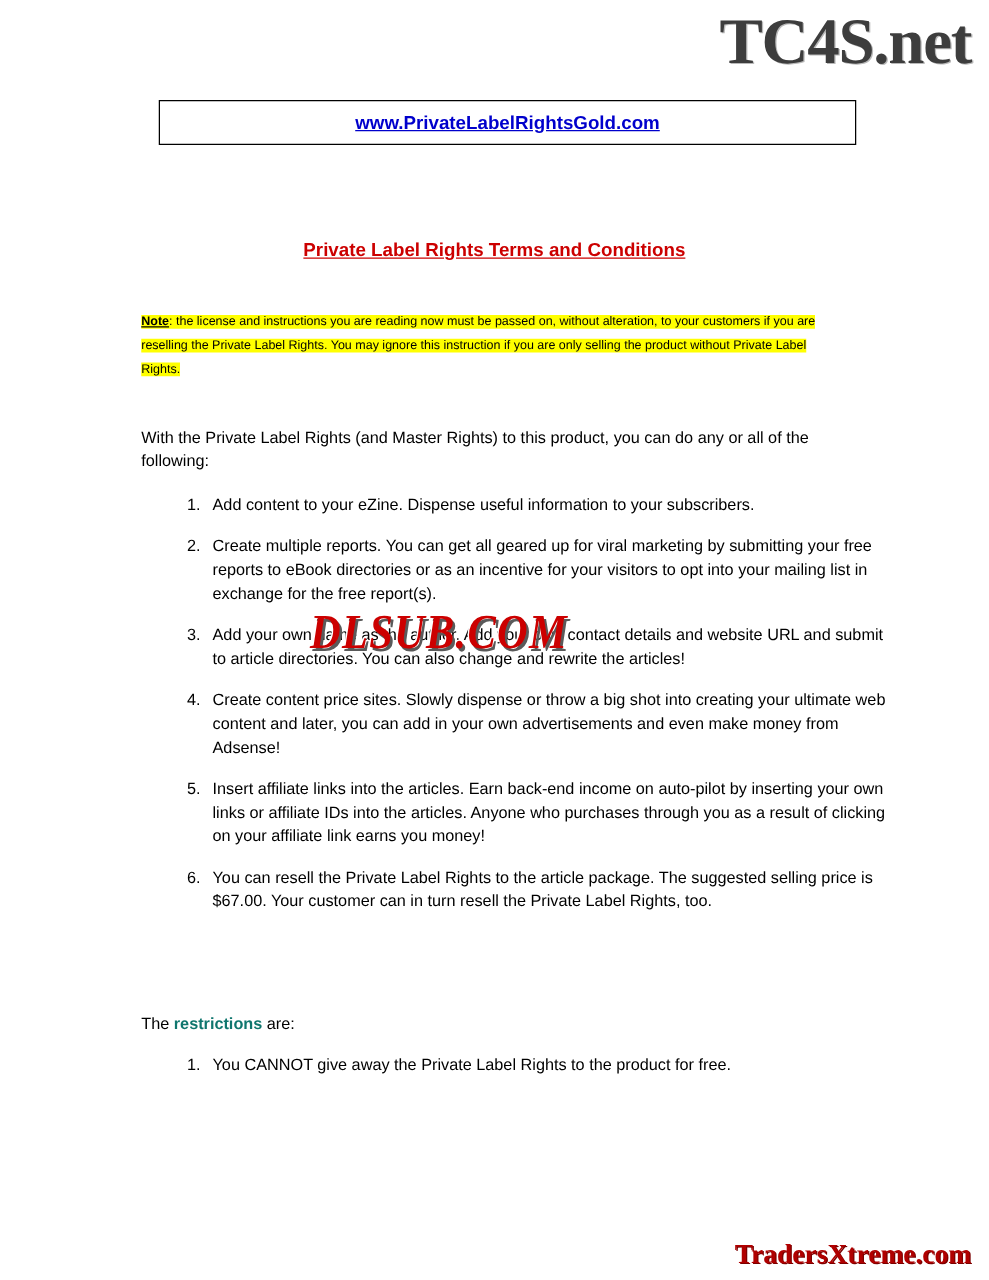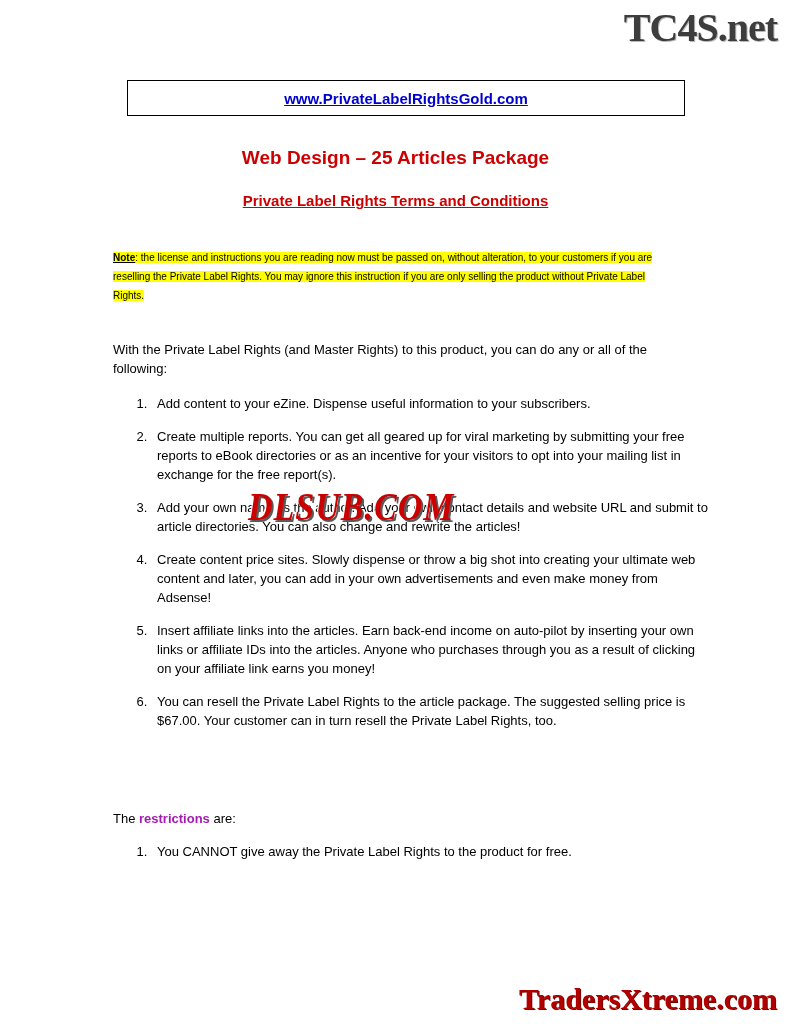--- a/index.html
+++ b/index.html
@@ -15,33 +15,33 @@
     font-family: "Liberation Sans", sans-serif;
     color: #000000;
   }
 
   
   .wm-top {
     position: absolute;
     top: 4px;
     right: 14px;
     font-family: "Liberation Serif", serif;
-    font-size: 40px;
+    font-size: 52px;
     font-weight: bold;
     color: #3d3d3d;
     letter-spacing: -1px;
     text-shadow: 1px 1px 0 #b9b9b9;
     white-space: nowrap;
   }
   .wm-bottom {
     position: absolute;
     bottom: 8px;
     right: 14px;
     font-family: "Liberation Serif", serif;
-    font-size: 30px;
+    font-size: 22px;
     font-weight: bold;
     color: #b00000;
     text-shadow: 1px 1px 0 #7a0000;
     white-space: nowrap;
   }
   .wm-center {
     position: absolute;
     top: 488px;
     left: 248px;
     font-family: "Liberation Serif", serif;
@@ -136,46 +136,46 @@
     padding: 0 0 0 38px;
     list-style-type: decimal;
     font-size: 13px;
     line-height: 19px;
   }
   ol.list.first { top: 394px; }
   ol.list.second { top: 842px; }
   ol.list li {
     margin-bottom: 14px;
     padding-left: 6px;
+    margin-left: 13px;
   }
   ol.list li:last-child { margin-bottom: 0; }
 
   .restrictions {
     position: absolute;
     left: 113px;
     top: 809px;
     font-size: 13px;
     line-height: 19px;
   }
   .restrictions .red {
-    color: #a21caf;
+    color: #0f766e;
     font-weight: bold;
   }
   b { font-weight: normal; }
 </style>
 </head>
 <body>
 
 <div class="page">
 
   <div class="url-box">
     <a href="#">www.PrivateLabelRightsGold.com</a>
   </div>
 
-  <div class="title">Web Design – 25 Articles Package</div>
   <div class="subtitle">Private Label Rights Terms and Conditions</div>
 
   <div class="note">
     <span class="hl"><span class="note-label">Note</span><span>: the license and instructions you are reading now must be passed on, without alteration, to your customers if you are reselling the Private Label Rights. You may ignore this instruction if you are only selling the product without Private Label Rights.</span></span>
   </div>
 
   <div class="intro">
     <span>With the </span><b>Private Label Rights</b><span> (and </span><b>Master Rights</b><span>) to this product, you can do any or all of the following:</span>
   </div>
 

